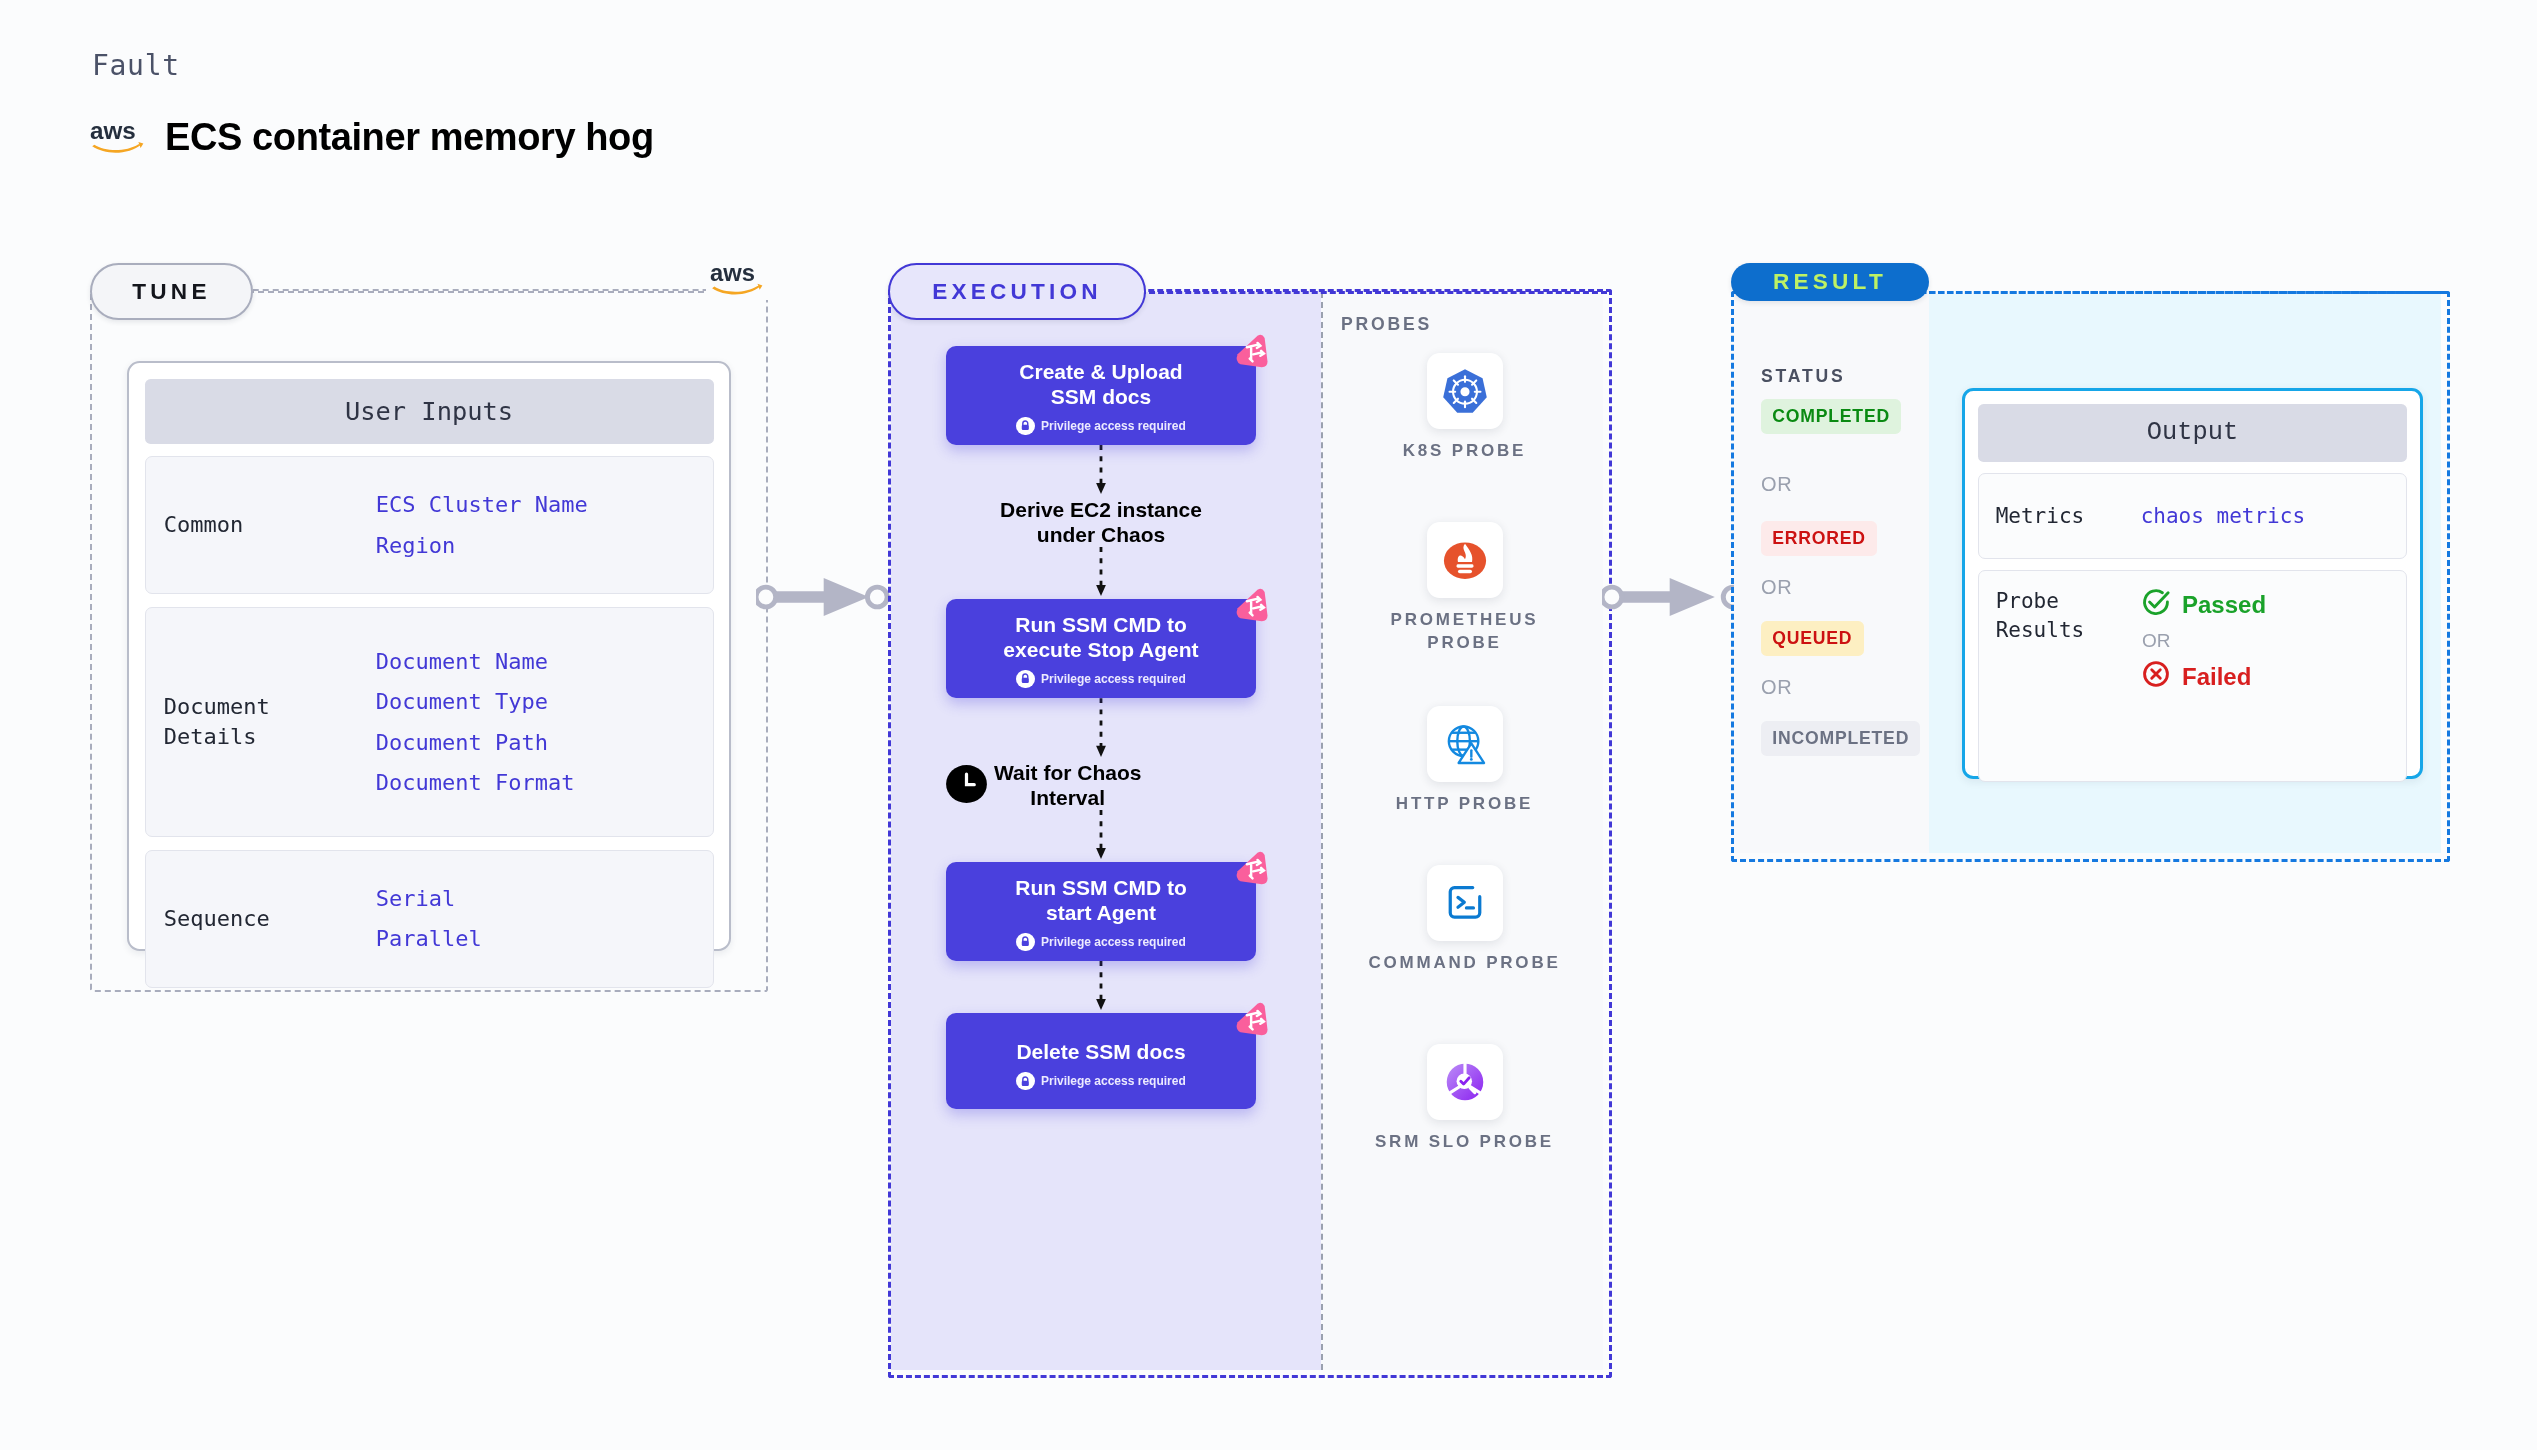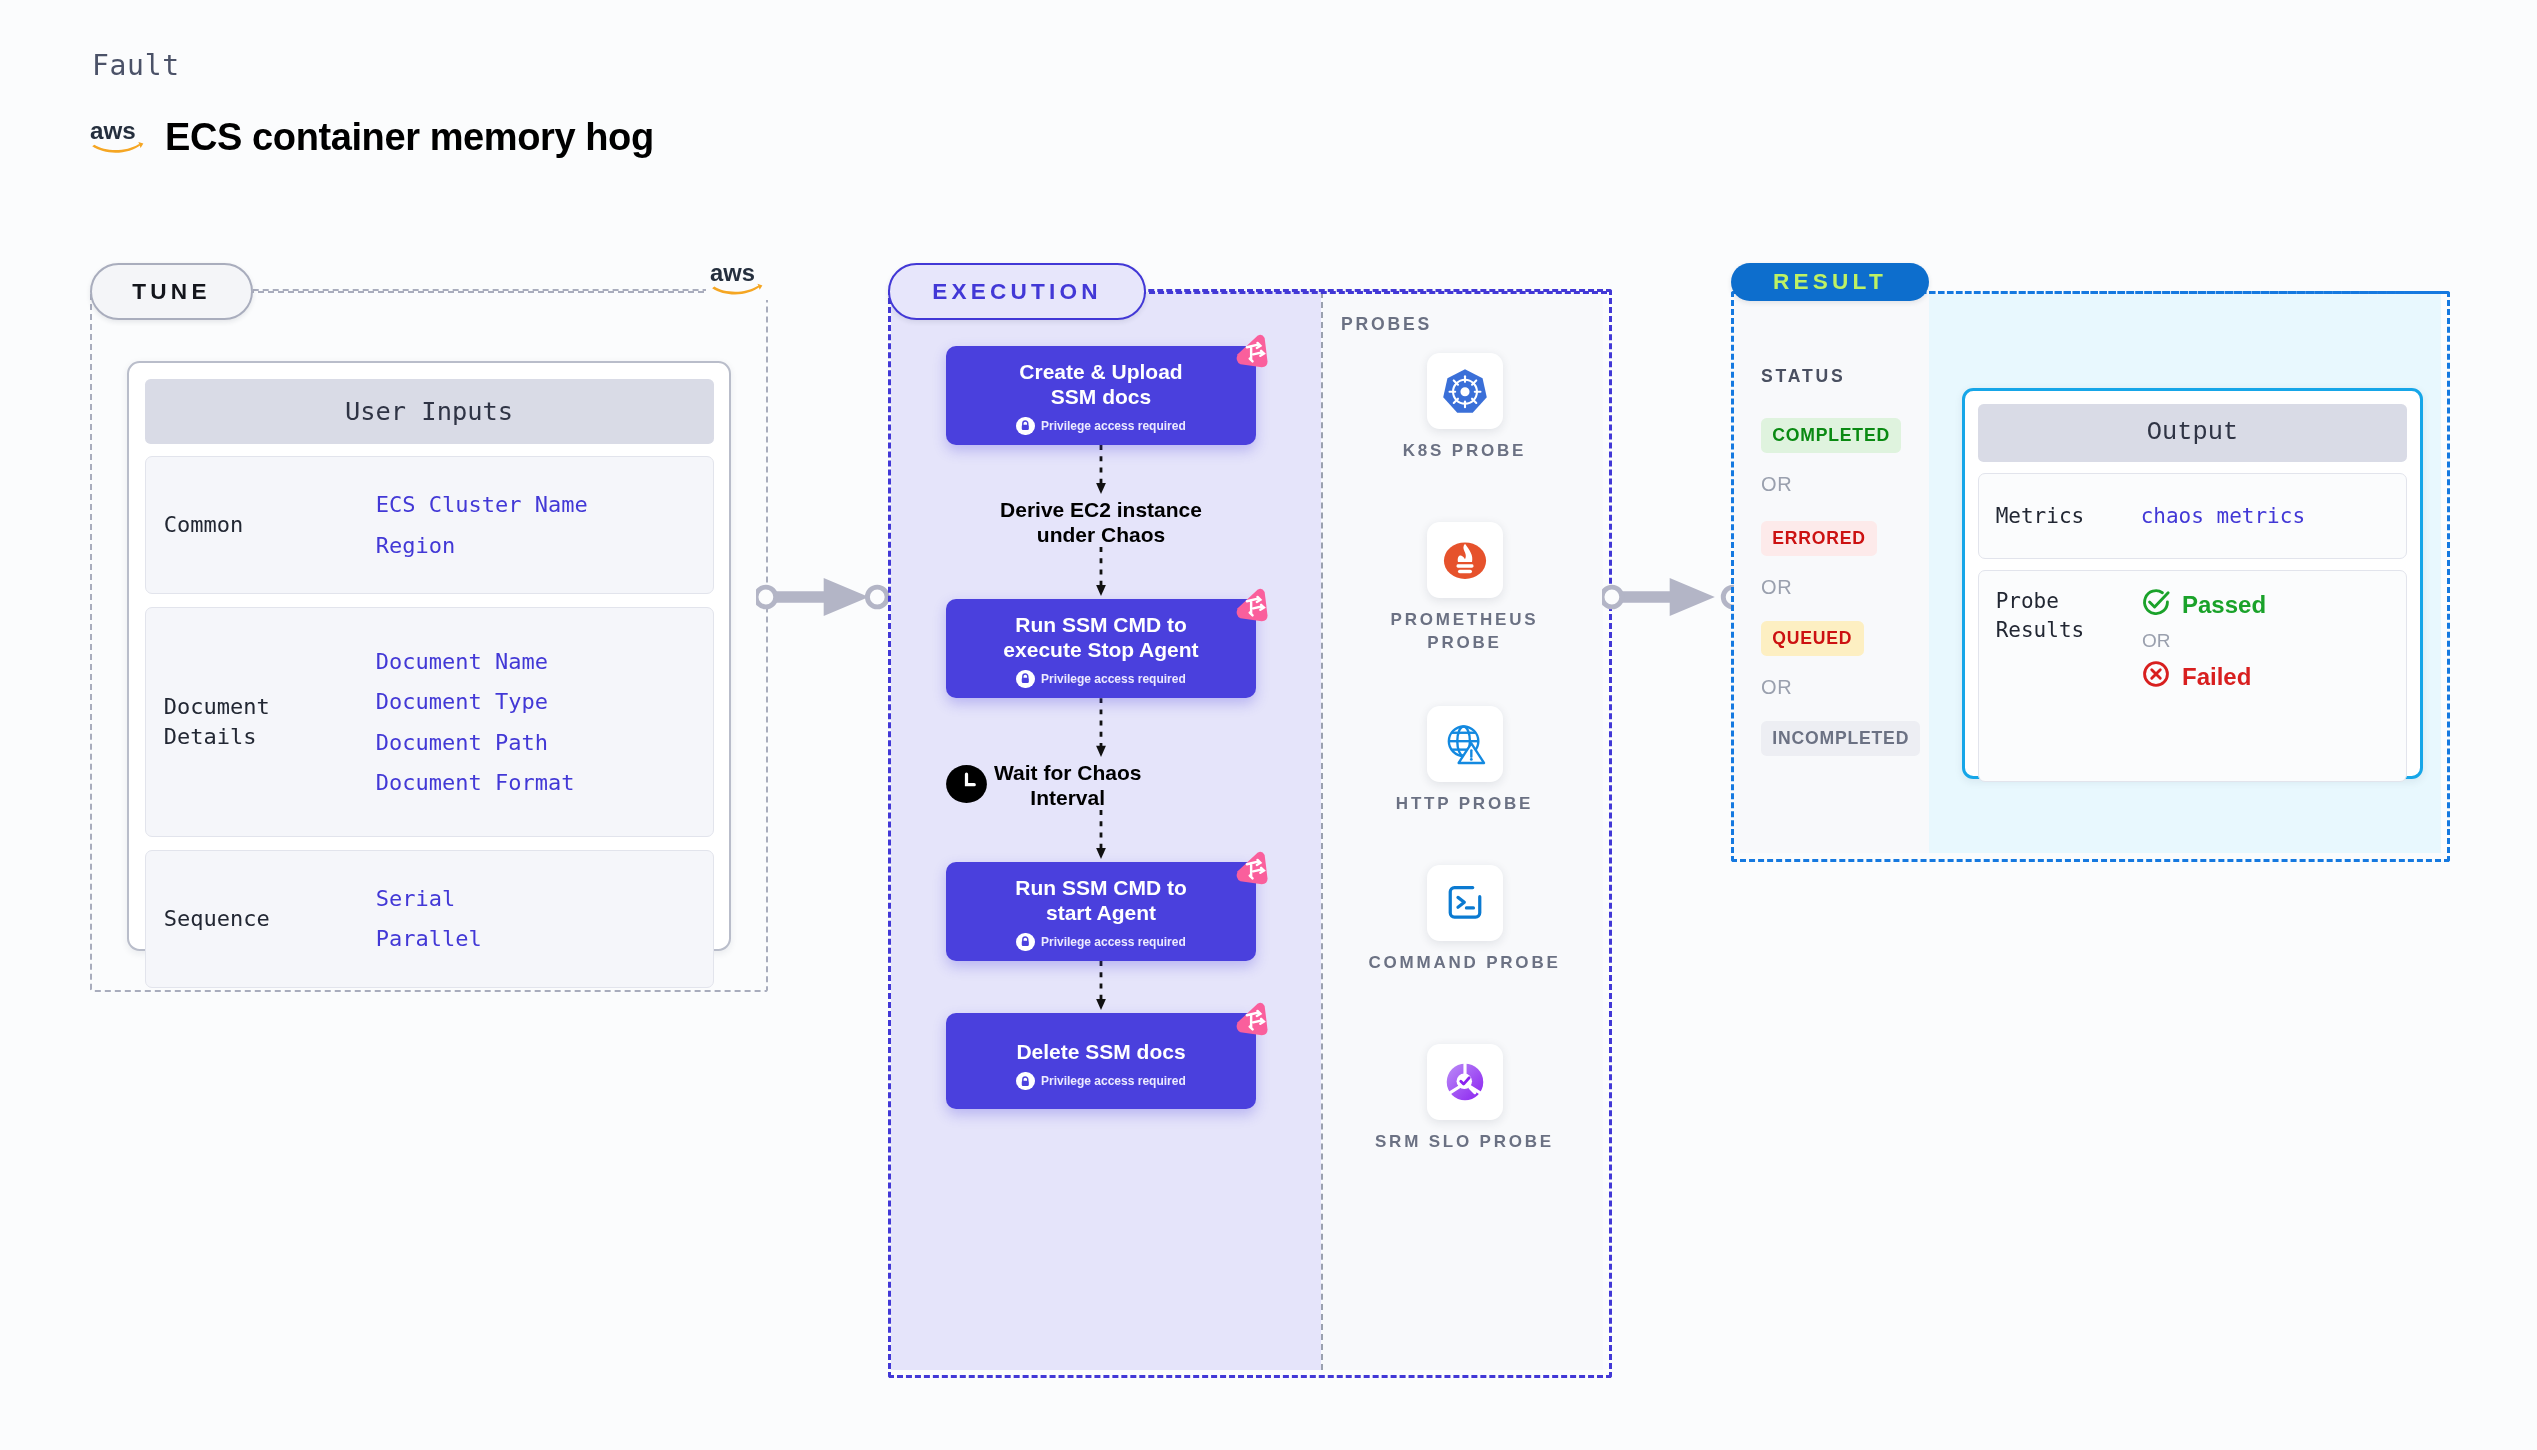--- a/index.html
+++ b/index.html
@@ -504,21 +504,21 @@
 </div>
 
 <div id="status-col"></div>
 <div id="output-zone"></div>
 <div id="result-dash-line"></div>
 <div id="result-panel"></div>
 <div class="panel-badge" id="result-badge">RESULT</div>
 
 <div id="status-title">STATUS</div>
 
-<div class="status-badge" style="top:418px;background:#dff3de;color:#0a8a12;">COMPLETED</div>
+<div class="status-badge" style="top:399px;background:#dff3de;color:#0a8a12;">COMPLETED</div>
 <div class="or-text" style="top:473px;">OR</div>
 <div class="status-badge" style="top:521px;background:#fdeaea;color:#cc1111;">ERRORED</div>
 <div class="or-text" style="top:576px;">OR</div>
 <div class="status-badge" style="top:621px;background:#fdefc2;color:#cc1111;">QUEUED</div>
 <div class="or-text" style="top:676px;">OR</div>
 <div class="status-badge" style="top:721px;background:#edeef3;color:#6b7183;">INCOMPLETED</div>
 
 <div id="output-card">
   <div id="output-header">Output</div>
 

